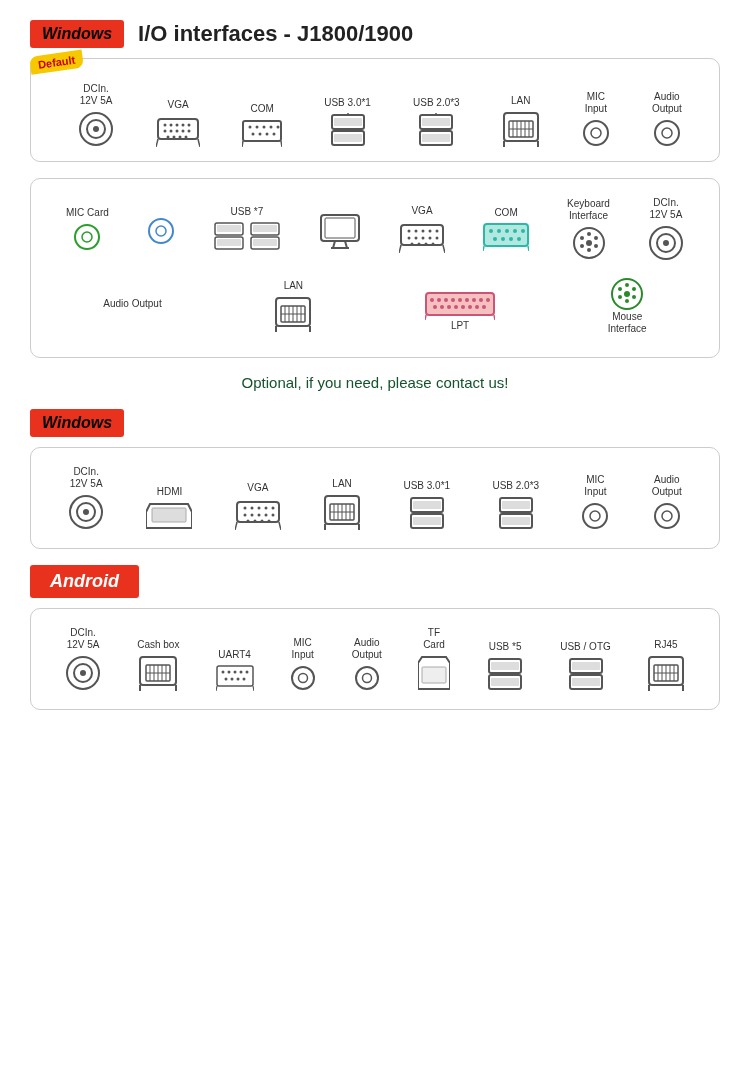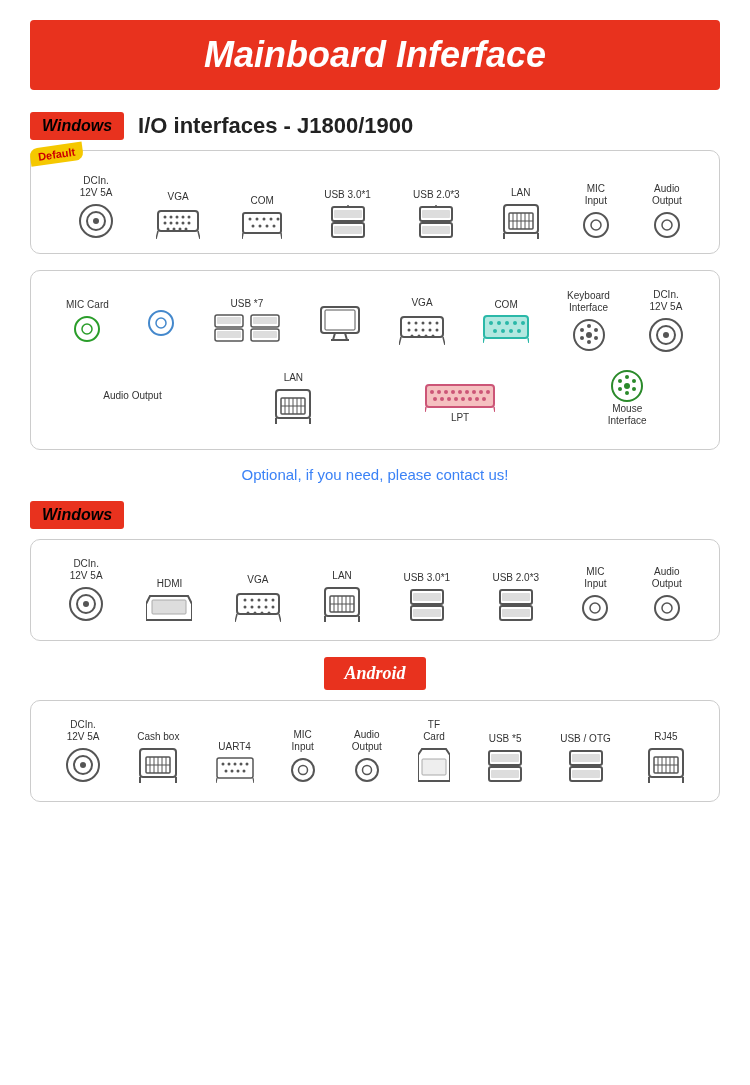--- a/index.html
+++ b/index.html
@@ -54,23 +54,22 @@
       border-radius: 3px;
       font-style: italic;
     }
     .section-label {
       font-size: 22px;
       font-weight: 700;
       color: #222;
     }
     .android-header {
       display: flex;
-      justify-content: center;
+      justify-content: flex-start;
       margin-bottom: 10px;
-      font-family: Liberation Serif, serif;
     }
 
     
     .iface-box {
       border: 1.5px solid #ccc;
       border-radius: 10px;
       padding: 14px 18px;
       margin-bottom: 16px;
       position: relative;
       background: #fff;
@@ -110,32 +109,31 @@
       font-size: 10px;
       color: #333;
       text-align: center;
       line-height: 1.2;
       margin-bottom: 4px;
     }
 
     
     .optional-text {
       text-align: center;
-      color: #3b82f6;
+      color: #14532d;
       font-size: 15px;
       font-weight: 500;
       margin: 10px 0 18px 0;
     }
   </style>
 </head>
 <body>
 
 <div class="page">
 
-  <div class="main-title">Mainboard Inferface</div>
 
   <div class="section-header">
     <div class="win-badge">Windows</div>
     <div class="section-label">I/O interfaces - J1800/1900</div>
   </div>
 
   <div class="iface-box">
     <div class="default-tag">Default</div>
     <div class="ports-row" style="padding-top:10px; padding-left:10px; flex-wrap:wrap; gap:4px; justify-content:space-around; align-items:flex-end;">
 

